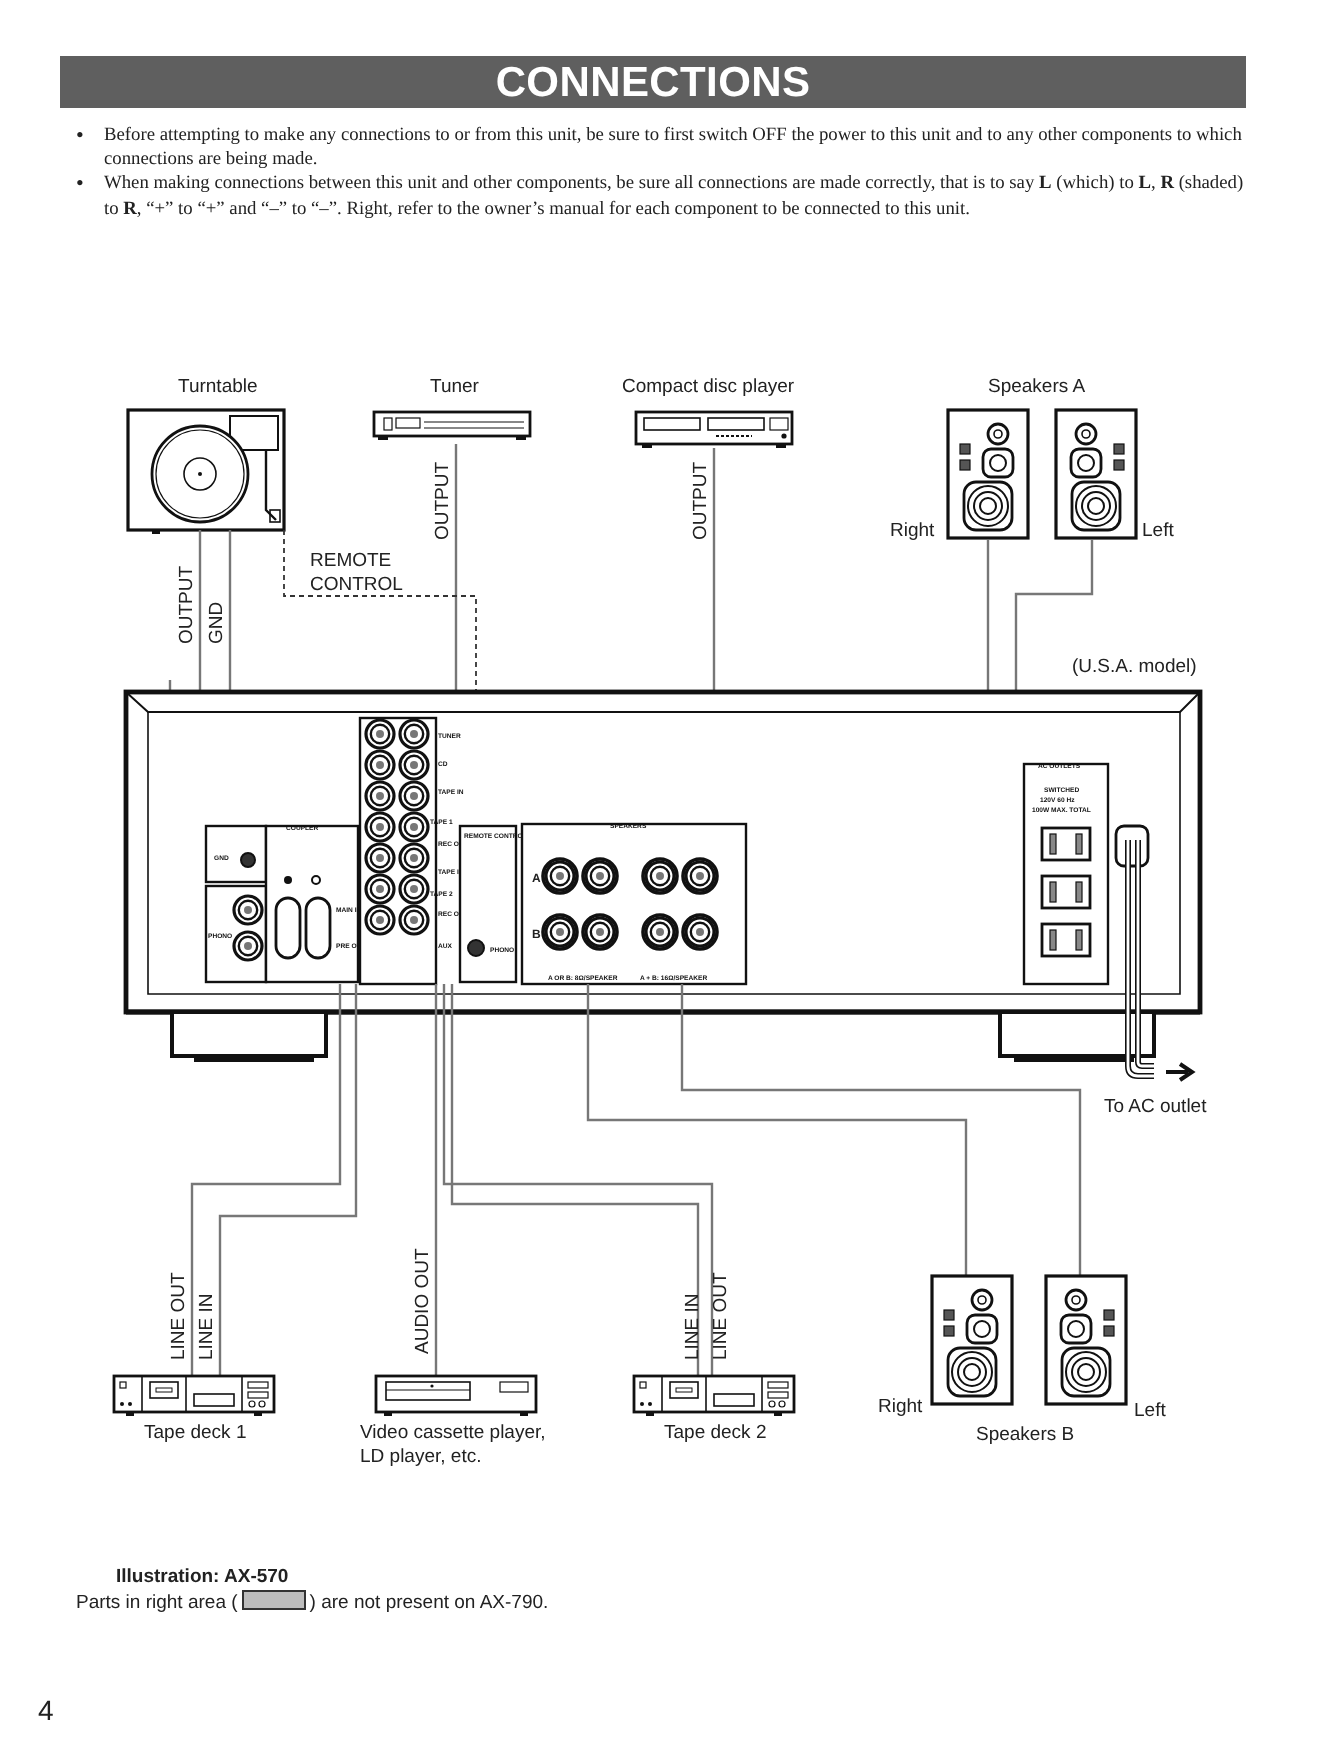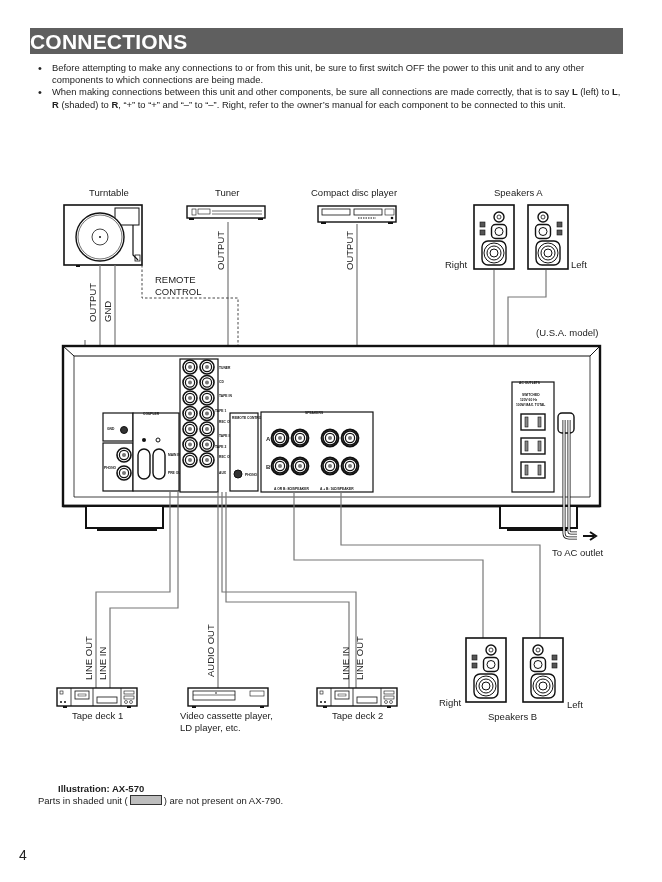--- a/index.html
+++ b/index.html
@@ -1,42 +1,42 @@
 <!DOCTYPE html>
 <html><head>
 <meta charset="utf-8">
 <style>
   html, body { margin:0; padding:0; background:#ffffff; }
   body { width:662px; height:882px; position:relative; overflow:hidden;
          font-family:"Liberation Sans", sans-serif; color:#222; }
   .title-bar { position:absolute; left:30px; top:28px; width:593px; height:26px;
-               background:#5f5f5f; color:#fff; text-align:left;
+               background:#5f5f5f; color:#fff; text-align:center;
                font-weight:bold; font-size:21px; line-height:27px; letter-spacing:0.2px; }
   .bullets { position:absolute; left:38px; top:62px; width:590px; margin:0; padding:0;
-             list-style:none; font-size:9.4px; line-height:12.2px; color:#222; }
+             list-style:none; font-size:9.4px; line-height:12.2px; color:#222;font-family:Liberation Serif, serif; }
   .bullets li { position:relative; padding-left:14px; margin-bottom:0; }
   .bullets li::before { content:"\2022"; position:absolute; left:0; top:0; font-size:11px; }
   .bullets b { font-weight:bold; }
   svg.diagram { position:absolute; left:0; top:0; }
   .lbl { font-family:"Liberation Sans", sans-serif; font-size:9.5px; fill:#222; }
   .tiny { font-family:"Liberation Sans", sans-serif; font-size:3.3px; font-weight:bold; fill:#111; }
   .footer-title { position:absolute; left:38px; top:783px; font-size:9.5px; font-weight:bold;padding-left:20px; }
   .footer-note { position:absolute; left:38px; top:795px; font-size:9.5px; }
   .shade { display:inline-block; width:30px; height:8px; background:#bdbdbd;
            border:1px solid #333; vertical-align:-1px; margin:0 2px; }
   .page-num { position:absolute; left:19px; top:847px; font-size:14px; }
 </style>
 </head>
 <body>
 
 <div class="title-bar">CONNECTIONS</div>
 
 <ul class="bullets">
   <li><span>Before attempting to make any connections to or from this unit, be sure to first switch OFF the power to this unit and to any other components to which connections are being made.</span></li>
-  <li><span>When making connections between this unit and other components, be sure all connections are made correctly, that is to say </span><b>L</b><span> (left) to </span><b>L</b><span>, </span><b>R</b><span> (shaded) to </span><b>R</b><span>, “+” to “+” and “–” to “–”.  Right, refer to the owner’s manual for each component to be connected to this unit.</span></li>
+  <li><span>When making connections between this unit and other components, be sure all connections are made correctly, that is to say </span><b>L</b><span> (which) to </span><b>L</b><span>, </span><b>R</b><span> (shaded) to </span><b>R</b><span>, “+” to “+” and “–” to “–”.  Right, refer to the owner’s manual for each component to be connected to this unit.</span></li>
 </ul>
 
 <svg class="diagram" width="662" height="882" viewBox="0 0 662 882">
   <defs>
     <g id="speaker">
       <rect x="0" y="0" width="40" height="64" fill="#fff" stroke="#111" stroke-width="1.6"></rect>
       <circle cx="25" cy="12" r="5" fill="#fff" stroke="#111" stroke-width="1.4"></circle>
       <circle cx="25" cy="12" r="2" fill="none" stroke="#111" stroke-width="0.8"></circle>
       <rect x="17.5" y="19.5" width="15" height="14" rx="4" fill="#fff" stroke="#111" stroke-width="1.4"></rect>
       <circle cx="25" cy="26.5" r="4" fill="none" stroke="#111" stroke-width="1"></circle>
@@ -293,15 +293,15 @@
   <text class="lbl" transform="translate(363,680) rotate(-90)">LINE OUT</text>
 
   <use href="#speaker" x="466" y="638"></use>
   <use href="#speakerL" x="523" y="638"></use>
   <text class="lbl" x="439" y="706">Right</text>
   <text class="lbl" x="567" y="708">Left</text>
   <text class="lbl" x="488" y="720">Speakers B</text>
 </svg>
 
 <div class="footer-title">Illustration: AX-570</div>
-<div class="footer-note"><span>Parts in shaded unit (</span><span class="shade"></span><span>) are not present on AX-790.</span></div>
+<div class="footer-note"><span>Parts in right area (</span><span class="shade"></span><span>) are not present on AX-790.</span></div>
 
 <div class="page-num">4</div>
 
 </body></html>

